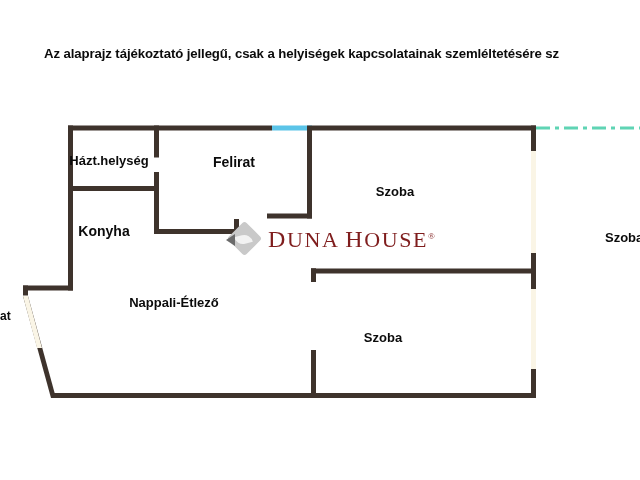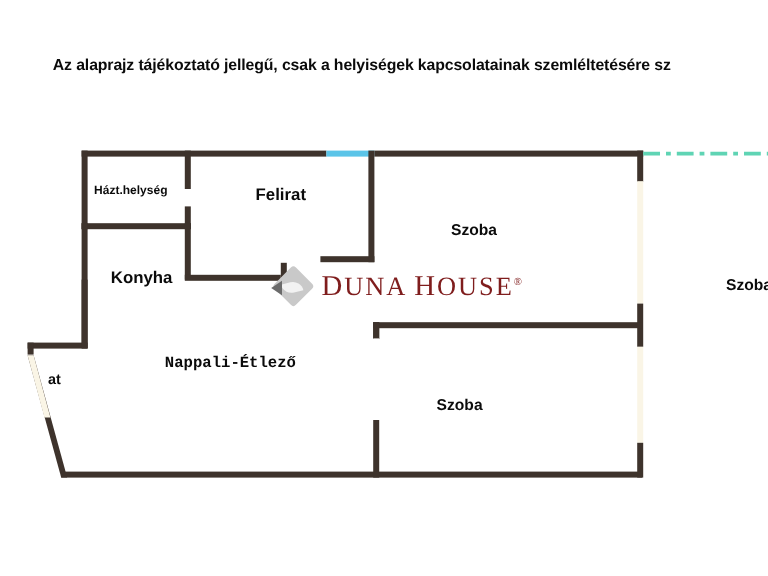--- a/index.html
+++ b/index.html
@@ -34,21 +34,21 @@
     line-height: 18px;
   }
   .room-label {
     position: absolute;
     font-weight: bold;
     color: #0b0b0b;
     white-space: nowrap;
     transform: translate(-50%, -50%);
     line-height: 1;
   }
-  .lbl-hazt   { font-size: 10px; }
+  .lbl-hazt   { font-size: 13px; }
   .lbl-felirat{ font-size: 14px; }
   .lbl-konyha { font-size: 14px; }
   .lbl-szoba1 { font-size: 13px; }
   .lbl-szoba2 { font-size: 13px; }
   .lbl-nappali{ font-size: 13px; }
   .lbl-terasz { font-size: 13px; transform: translate(0, -50%); }
   .lbl-elo    { font-size: 12px; transform: translate(0, -50%); }
 
   svg.plan-svg {
     position: absolute;
@@ -172,31 +172,31 @@
     <rect x="311" y="282" width="5" height="68" fill="#ffffff"></rect>
 
     <rect x="68" y="233" width="5" height="57" fill="#3e332c"></rect>
 
   </svg>
 
   <div class="room-label lbl-hazt" style="left:109px; top:160px;">Házt.helység</div>
 
   <div class="room-label lbl-felirat" style="left:234px; top:162px;">Felirat</div>
 
-  <div class="room-label lbl-konyha" style="left:118px; top:231px;">Konyha</div>
+  <div class="room-label lbl-konyha" style="left:104px; top:231px;">Konyha</div>
 
   <div class="room-label lbl-szoba1" style="left:395px; top:191px;">Szoba</div>
 
   <div class="room-label lbl-szoba2" style="left:383px; top:337px;">Szoba</div>
 
-  <div class="room-label lbl-nappali" style="left:192px; top:302px;font-family:Liberation Mono, monospace;">Nappali-Étlező</div>
+  <div class="room-label lbl-nappali" style="left:174px; top:302px;">Nappali-Étlező</div>
 
   <div class="room-label lbl-terasz" style="left:605px; top:237px;">Szoba</div>
 
-  <div class="room-label lbl-elo" style="left:0px; top:316px;margin-left:40px;">at</div>
+  <div class="room-label lbl-elo" style="left:0px; top:316px;">at</div>
 
   <div class="watermark">
     <div class="wm-mark">
       <div class="wm-diamond"></div>
       <div class="wm-leaf"></div>
       <div class="wm-arrow"></div>
     </div>
     <div class="wm-text">
       <span class="big">D</span><span>UNA </span><span class="big">H</span><span>OUSE</span><span class="wm-reg">®</span>
     </div>

